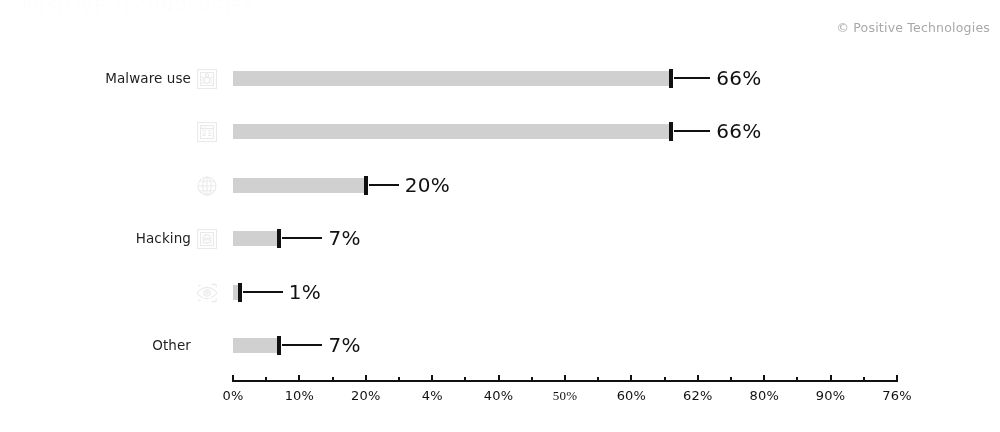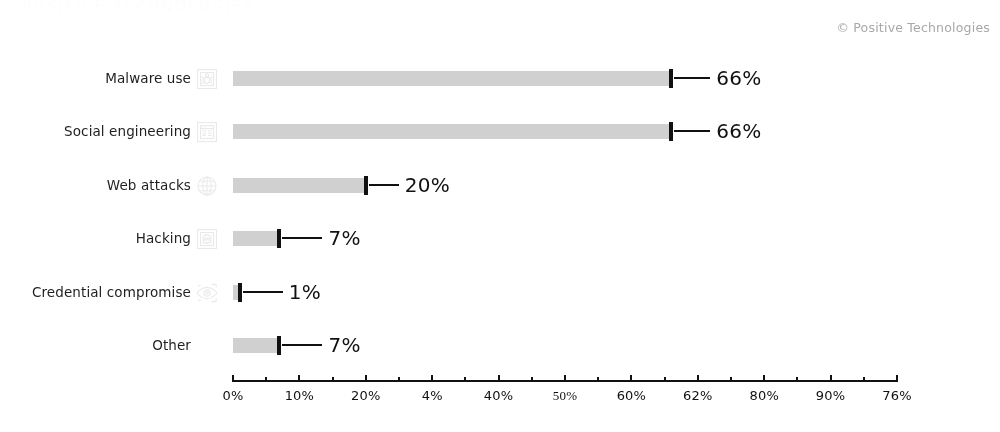--- a/index.html
+++ b/index.html
@@ -176,36 +176,34 @@
             <circle cx="12" cy="8.6" r="1.7"></circle>
             <path d="M12 10.3v1.4M9.4 11.4 6.6 9.8M14.6 11.4l2.8-1.6M9.4 13h-3M14.6 13h3M9.4 14.8l-2.8 1.8M14.6 14.8l2.8 1.8"></path>
           </svg>
         </div>
         <div class="bar" style="width: 438.24px;"></div>
         <div class="marker" style="left: 665.24px;"></div>
         <div class="leader" style="left: 670.24px; width: 36px;"></div>
         <div class="value-label" style="left: 712.24px;">66%</div>
       </div>
       <div class="row" style="top: 116.4px;">
-        <div class="cat-label">Social engineering</div>
         <div class="cat-icon">
           <svg viewBox="0 0 24 24" fill="none" stroke="currentColor" stroke-width="1.1">
             <rect x="2.5" y="2.5" width="19" height="19"></rect>
             <rect x="5.5" y="5.5" width="13" height="13"></rect>
             <path d="M5.5 8.6h13M7.6 11h3.2M7.6 13.2h3.2M7.6 15.4h3.2M13.2 11h3.2M13.2 13.2h3.2M13.2 15.4h3.2"></path>
             <path d="M7.2 7h1.2M9.8 7h1.2"></path>
           </svg>
         </div>
         <div class="bar" style="width: 438.24px;"></div>
         <div class="marker" style="left: 665.24px;"></div>
         <div class="leader" style="left: 670.24px; width: 36px;"></div>
         <div class="value-label" style="left: 712.24px;">66%</div>
       </div>
       <div class="row" style="top: 169.8px;">
-        <div class="cat-label">Web attacks</div>
         <div class="cat-icon">
           <svg viewBox="0 0 24 24" fill="none" stroke="currentColor" stroke-width="1.1">
             <circle cx="12" cy="12" r="9"></circle>
             <ellipse cx="12" cy="12" rx="4.2" ry="9"></ellipse>
             <path d="M3 12h18M4.6 7.2h14.8M4.6 16.8h14.8"></path>
             <path d="M12 3v18"></path>
           </svg>
         </div>
         <div class="bar" style="width: 132.8px;"></div>
         <div class="marker" style="left: 359.8px;"></div>
@@ -223,21 +221,20 @@
             <circle cx="13.7" cy="12" r="1.1"></circle>
             <path d="M11.2 15.7v1.4M12.8 15.7v1.4"></path>
           </svg>
         </div>
         <div class="bar" style="width: 46.48px;"></div>
         <div class="marker" style="left: 273.48px;"></div>
         <div class="leader" style="left: 278.48px; width: 40px;"></div>
         <div class="value-label" style="left: 324.48px;">7%</div>
       </div>
       <div class="row" style="top: 276.6px;">
-        <div class="cat-label">Credential compromise</div>
         <div class="cat-icon">
           <svg viewBox="0 0 24 24" fill="none" stroke="currentColor" stroke-width="1.1">
             <path d="M2.2 12S5.9 6.4 12 6.4 21.8 12 21.8 12 18.1 17.6 12 17.6 2.2 12 2.2 12z"></path>
             <circle cx="12" cy="12" r="3.1"></circle>
             <circle cx="12" cy="12" r="1.2"></circle>
             <path d="M16.5 3.4h4.6v3.2M16.5 20.6h4.6v-3.2M3 4.6h2.6M3 19.4h2.6"></path>
           </svg>
         </div>
         <div class="bar" style="width: 6.64px;"></div>
         <div class="marker" style="left: 233.64px;"></div>

